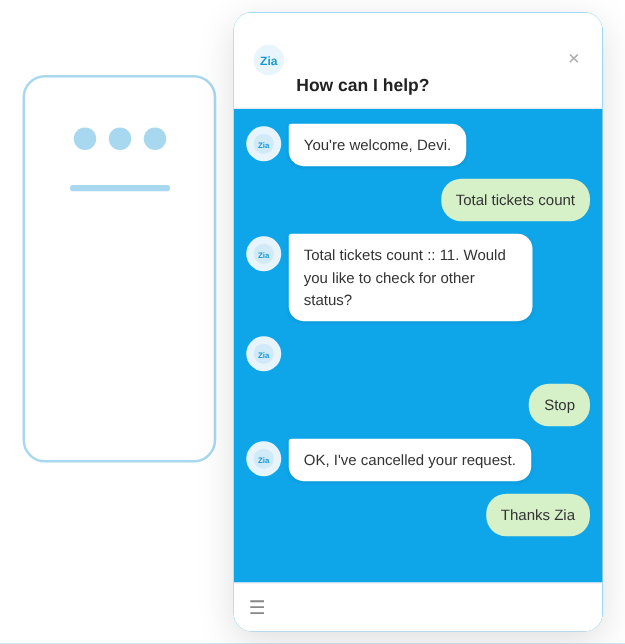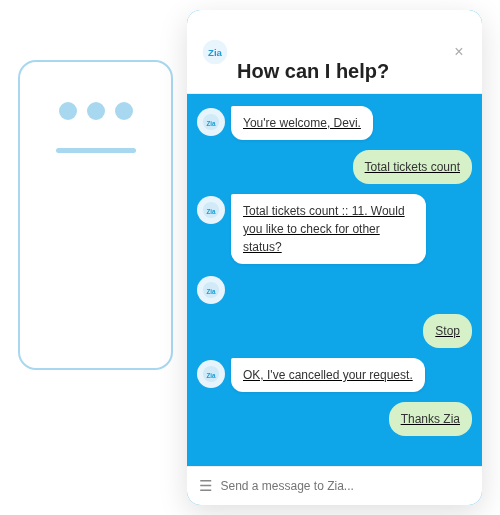--- a/index.html
+++ b/index.html
@@ -88,21 +88,21 @@
       flex-shrink: 0;
     }
 
     .zia-logo {
       width: 28px;
       height: 28px;
       flex-shrink: 0;
     }
 
     .chat-header-title {
-      font-size: 20px;
+      font-size: 14px;
       font-weight: 600;
       color: #222;
       flex: 1;
       margin-top: 40px;
     }
 
     .close-btn {
       width: 18px;
       height: 18px;
       color: #aaa;
@@ -113,21 +113,20 @@
       font-size: 16px;
     }
 
     .chat-messages {
       flex: 1;
       overflow-y: auto;
       padding: 12px 10px;
       display: flex;
       flex-direction: column;
       gap: 10px;
-      text-decoration: underline;
     }
 
     .message-row {
       display: flex;
       align-items: flex-start;
       gap: 6px;
     }
 
     .message-row.user {
       justify-content: flex-end;
@@ -279,17 +278,16 @@
       </div>
 
       <div class="message-row user">
         <div class="bubble user-bubble">Thanks Zia</div>
       </div>
 
     </div>
 
     <div class="chat-footer">
       <span class="footer-menu-icon">☰</span>
-      <input type="text" class="footer-input" placeholder="Send a message to Zia..." style="">
     </div>
 
   </div>
 </div>
 
 </body></html>

